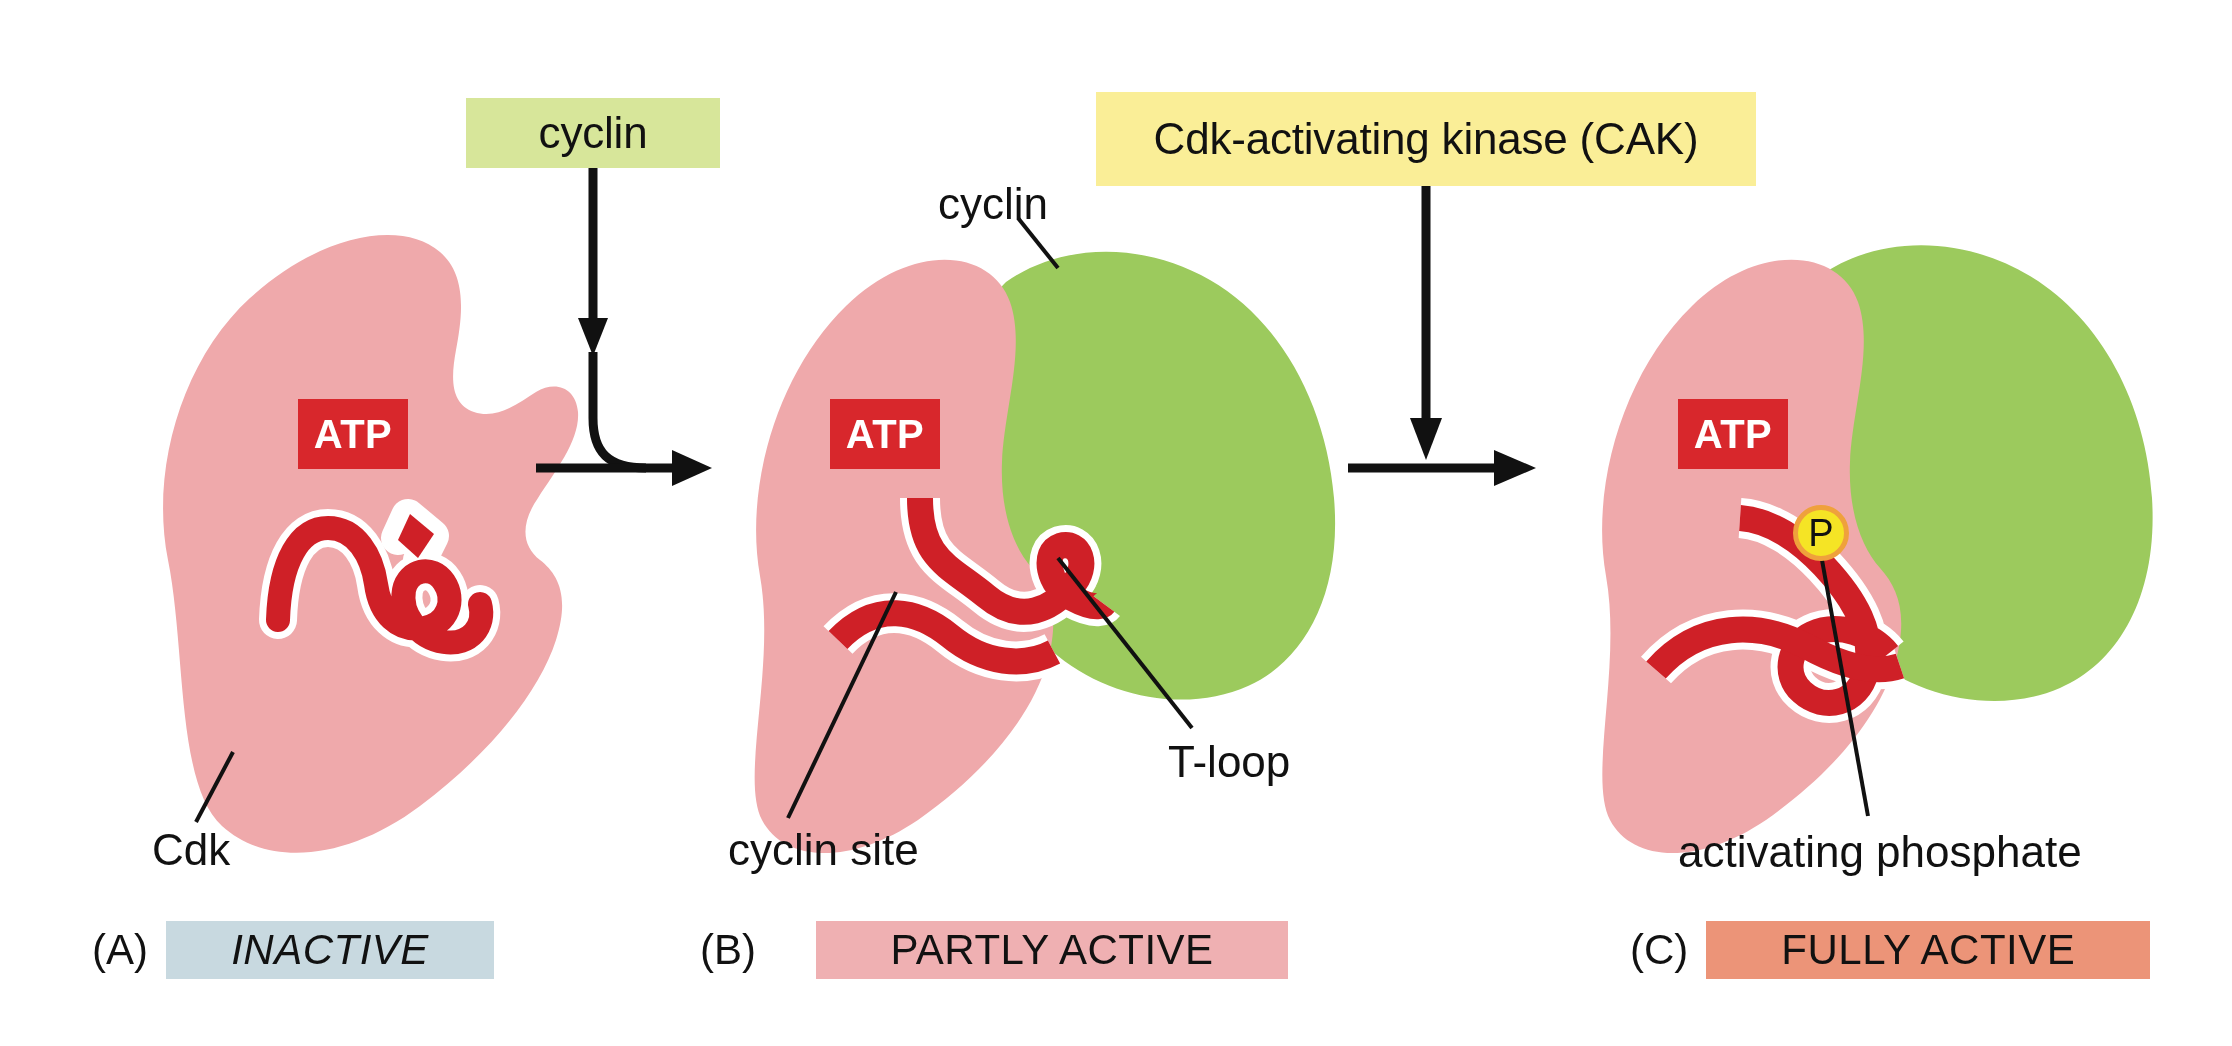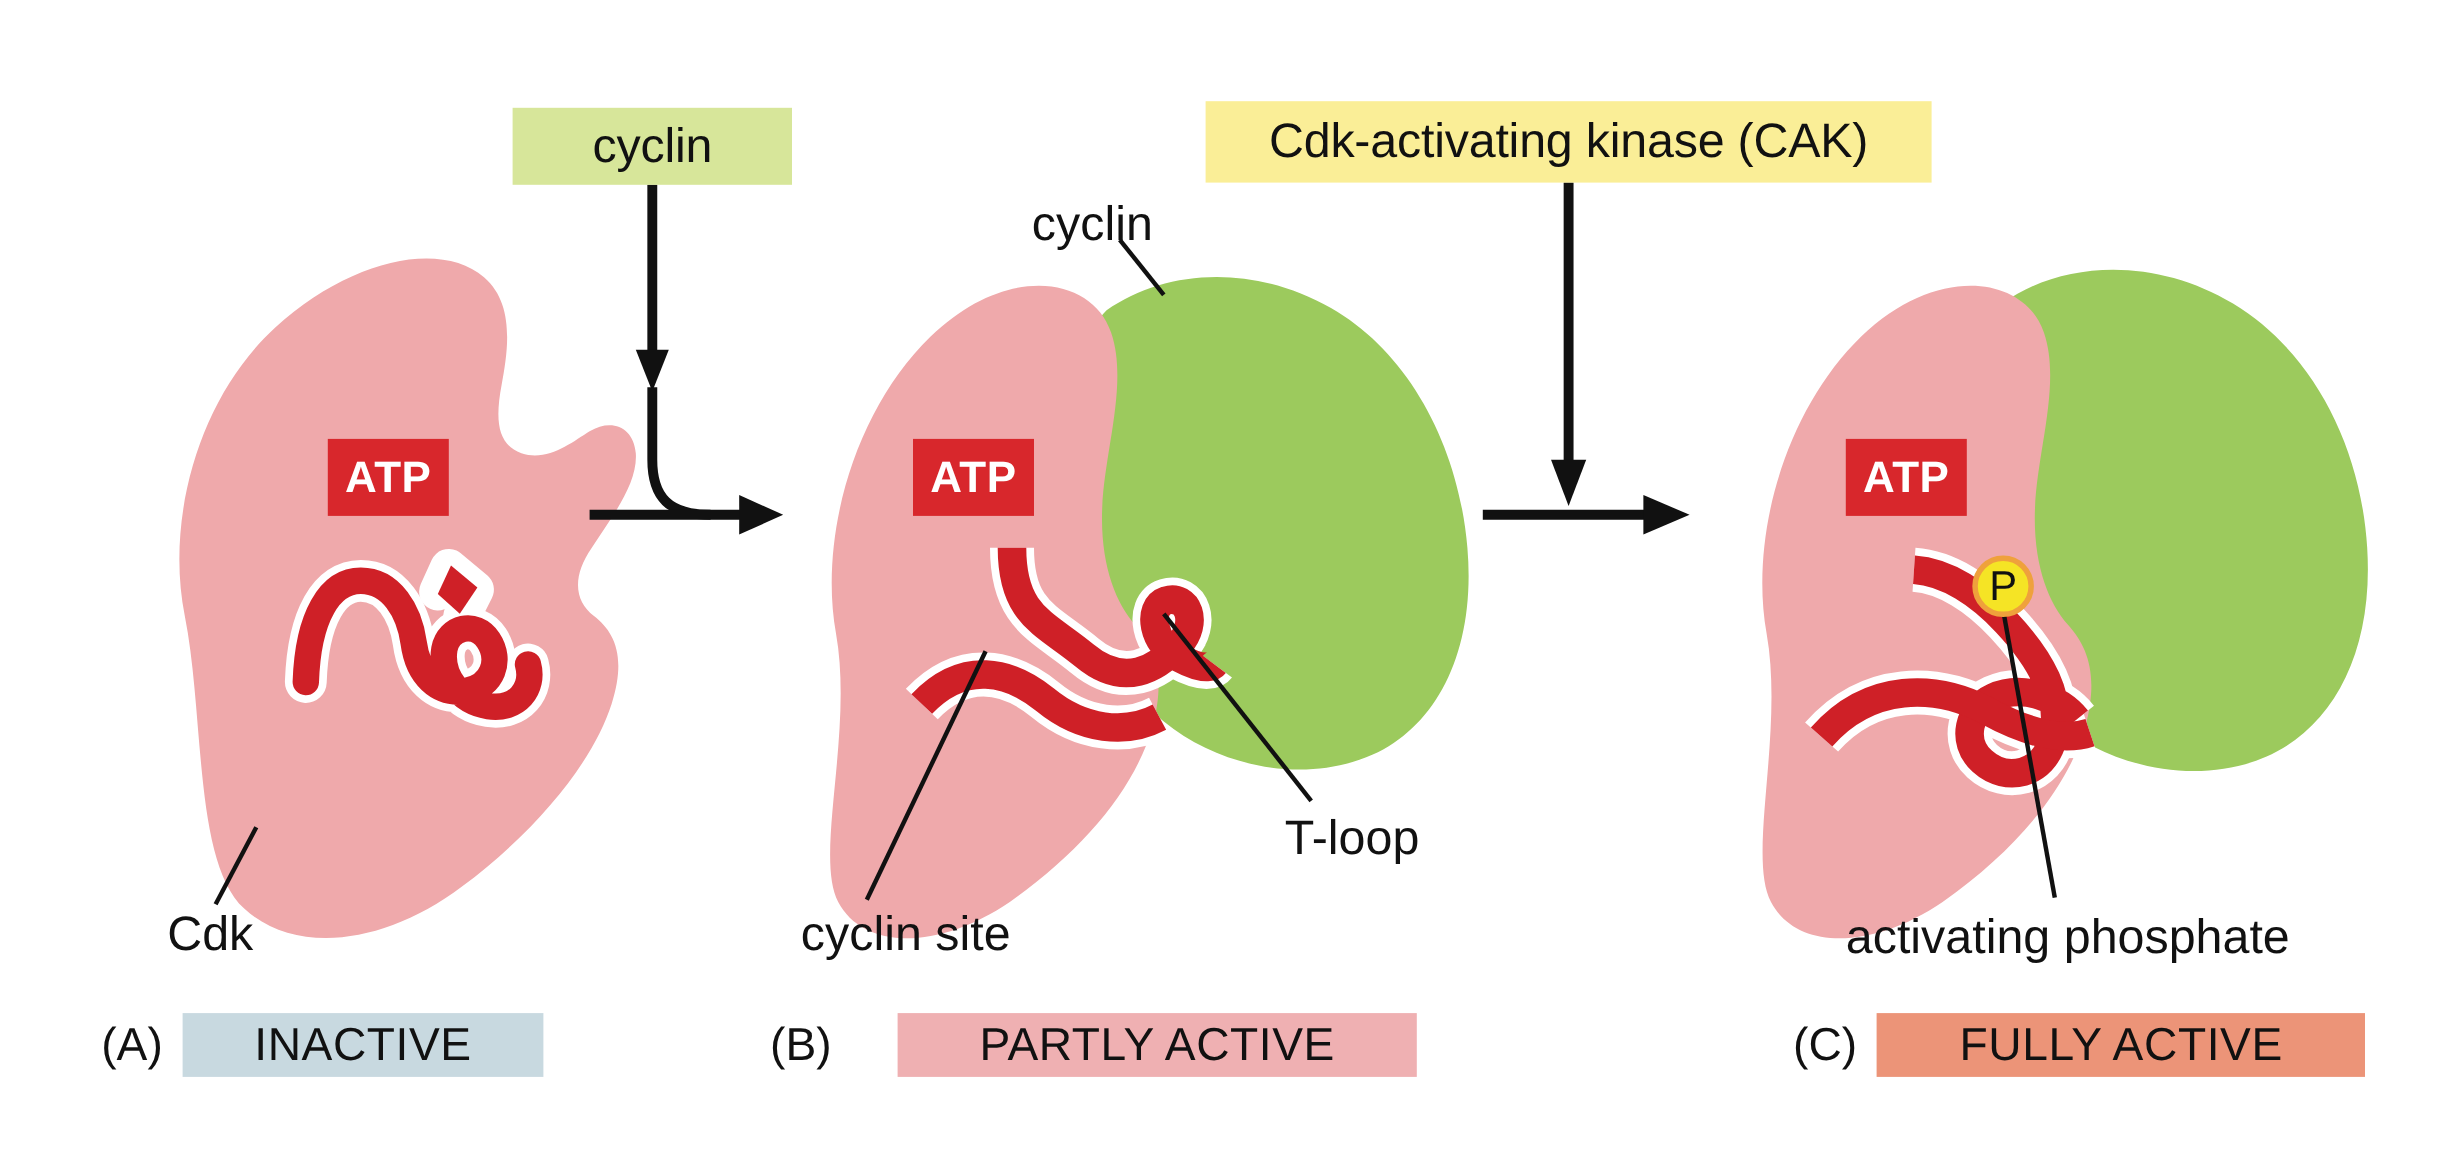--- a/index.html
+++ b/index.html
@@ -41,21 +41,21 @@
     color: #111111;
     letter-spacing: -0.2px;
   }
   #cyclin-input-box {
     left: 466px;  top: 98px;
     width: 254px; height: 70px;
     background: #d7e69a;
   }
   #cak-input-box {
     left: 1096px; top: 92px;
-    width: 660px; height: 74px;
+    width: 660px; height: 94px;
     background: #faee97;
   }
 
   
   .leader-text {
     font-size: 44px;
     color: #111111;
   }
   #cdk-label           { left: 152px;  top: 828px; text-align: right; }
   #cyclin-pointer-label{ left: 938px;  top: 182px; }
@@ -115,21 +115,21 @@
     justify-content: center;
     height: 58px;
     font-size: 42px;
     color: #111111;
     padding: 0 26px;
     letter-spacing: 0.5px;
   }
   #caption-a { left: 92px;  top: 920px; }
   #caption-b { left: 700px; top: 920px; }
   #caption-c { left: 1630px;top: 920px; }
-  #chip-a { background: #c8d9e0; min-width: 276px; }
+  #chip-a { background: #c8d9e0; min-width: 276px; font-style: italic; }
   #chip-b { background: #efb0b2; min-width: 420px; margin-left: 42px; }
   #chip-c { background: #ec9478; min-width: 392px; }
 </style>
 </head>
 <body>
 
 <div id="stage">
 
   <svg class="svg-layer" viewBox="0 0 2232 1046">
 

